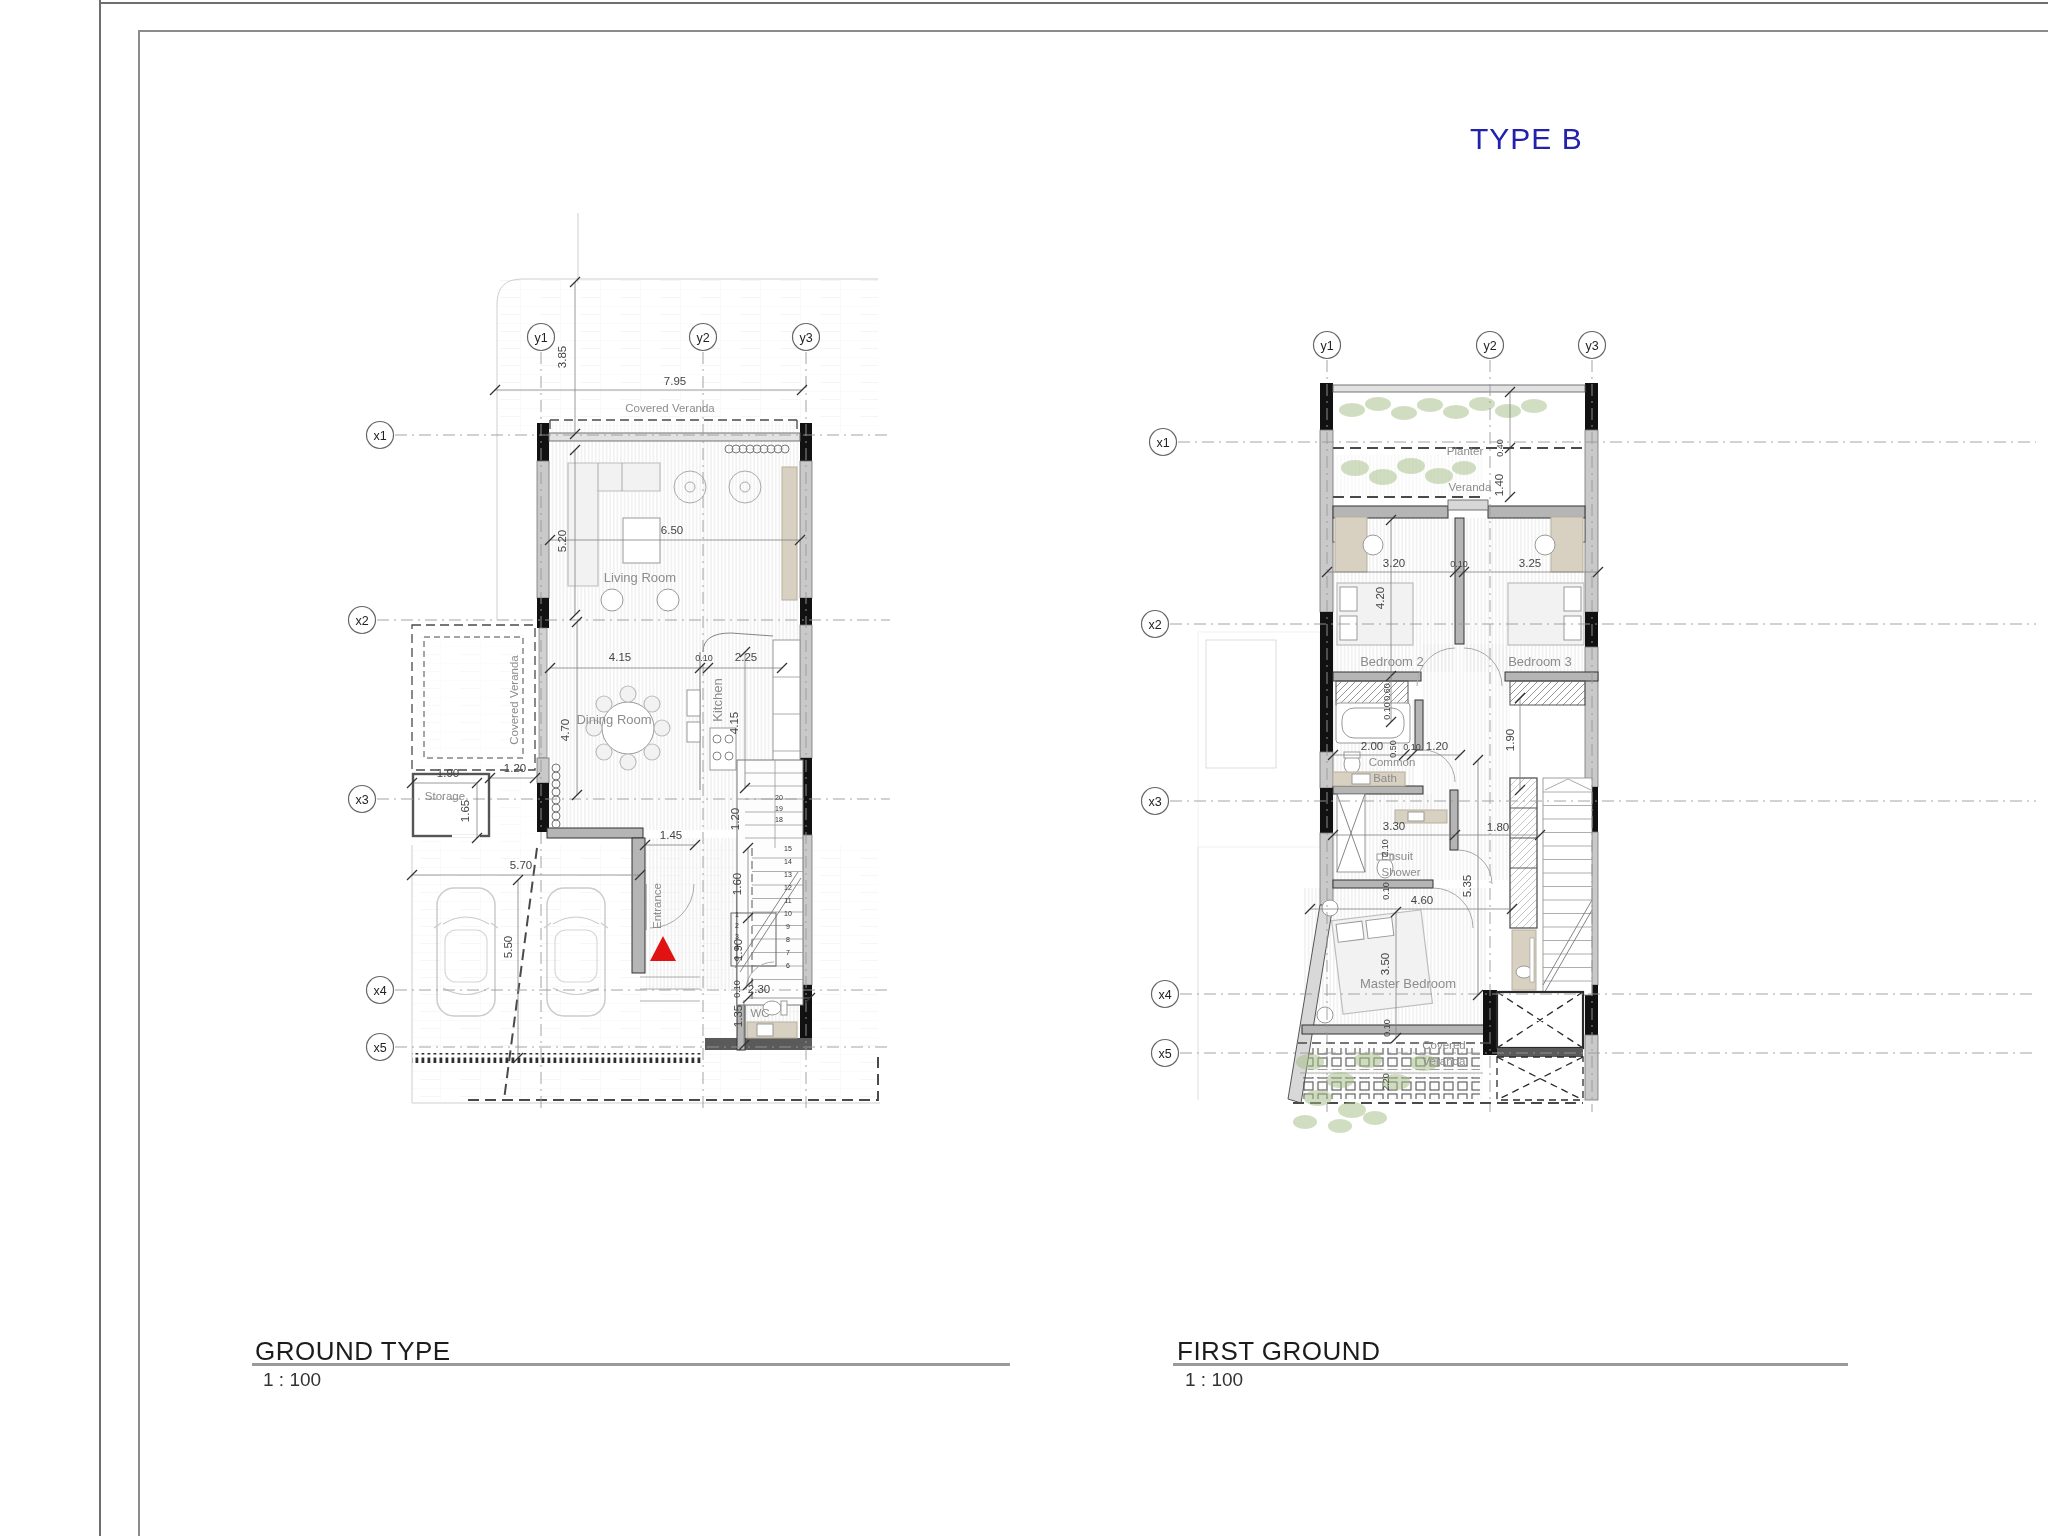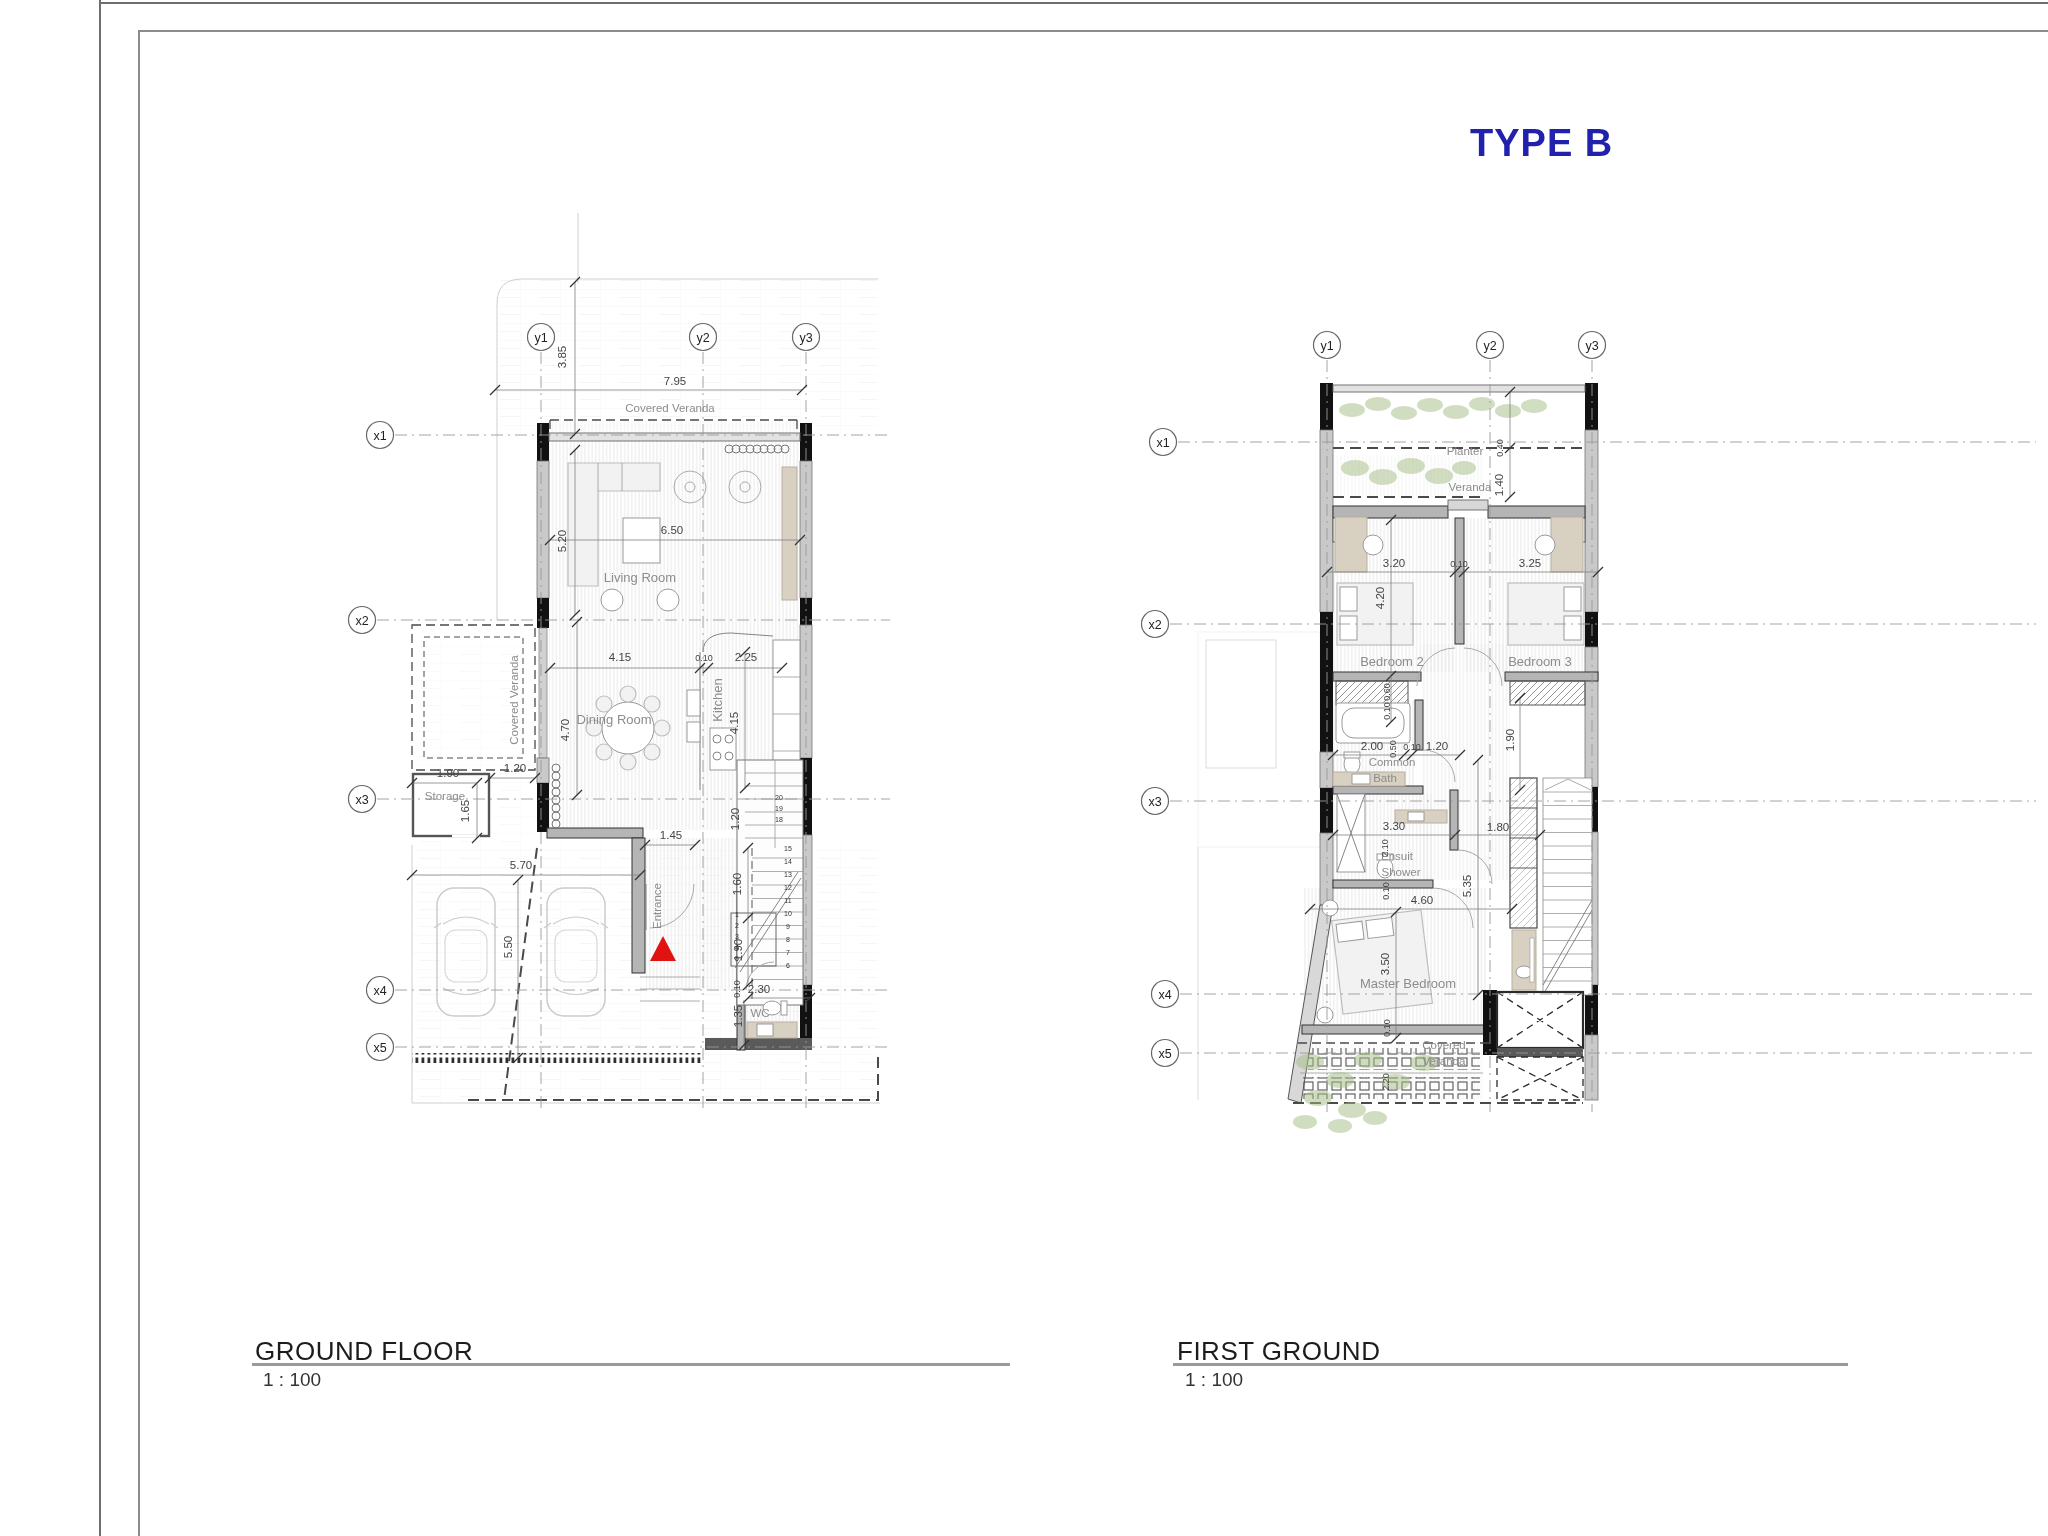--- a/index.html
+++ b/index.html
@@ -2,21 +2,21 @@
 <html><head>
 <meta charset="utf-8">
 <style>
   html,body{margin:0;padding:0;background:#fff;}
   .sheet{position:relative;width:2048px;height:1536px;background:#fff;overflow:hidden;
          font-family:"Liberation Sans",sans-serif;}
   .frame-outer-v{position:absolute;left:99px;top:0;width:2px;height:1536px;background:#6e6e6e;}
   .frame-outer-h{position:absolute;left:99px;top:2px;width:1949px;height:2px;background:#6e6e6e;}
   .frame-inner{position:absolute;left:138px;top:30px;width:1910px;height:1506px;
                border-left:2px solid #8c8c8c;border-top:2px solid #8c8c8c;}
-  .type-label{position:absolute;left:1470px;top:122px;font-size:38px;font-weight:700;
+  .type-label{position:absolute;left:1470px;top:122px;font-size:30px;font-weight:400;
               letter-spacing:1px;}
   .plan-title{position:absolute;font-size:26px;color:#1c1c1c;letter-spacing:0.5px;}
   .title-rule{position:absolute;height:2.5px;background:#9a9a9a;}
   .plan-scale{position:absolute;font-size:19px;color:#333;}
   svg{position:absolute;left:0;top:0;}
   svg text{font-family:"Liberation Sans",sans-serif;text-anchor:middle;}
   .room{font-size:13px;fill:#8c8c8c;}
   .room-sm{font-size:11.5px;fill:#8c8c8c;}
   .dim{font-size:11.5px;fill:#444;}
   .dim-sm{font-size:9px;fill:#444;}
@@ -650,20 +650,20 @@
           <text x="1389" y="891" class="dim-sm" transform="rotate(-90 1389 891)">0.10</text>
           <text x="1471" y="886" class="dim" transform="rotate(-90 1471 886)">5.35</text>
           <text x="1422" y="904" class="dim">4.60</text>
           <text x="1389" y="964" class="dim" transform="rotate(-90 1389 964)">3.50</text>
           <text x="1390" y="1028" class="dim-sm" transform="rotate(-90 1390 1028)">0.10</text>
           <text x="1389" y="1082" class="dim-sm" transform="rotate(-90 1389 1082)">2.20</text>
         </g>
     </g>
   </svg>
 
-  <div class="plan-title" style="left:255px;top:1336px">GROUND FLOOR</div>
+  <div class="plan-title" style="left:255px;top:1336px">GROUND TYPE</div>
   <div class="title-rule" style="left:252px;top:1363px;width:758px"></div>
   <div class="plan-scale" style="left:263px;top:1369px">1 : 100</div>
 
   <div class="plan-title" style="left:1177px;top:1336px">FIRST GROUND</div>
   <div class="title-rule" style="left:1173px;top:1363px;width:675px"></div>
   <div class="plan-scale" style="left:1185px;top:1369px">1 : 100</div>
 </div>
 
 </body></html>

